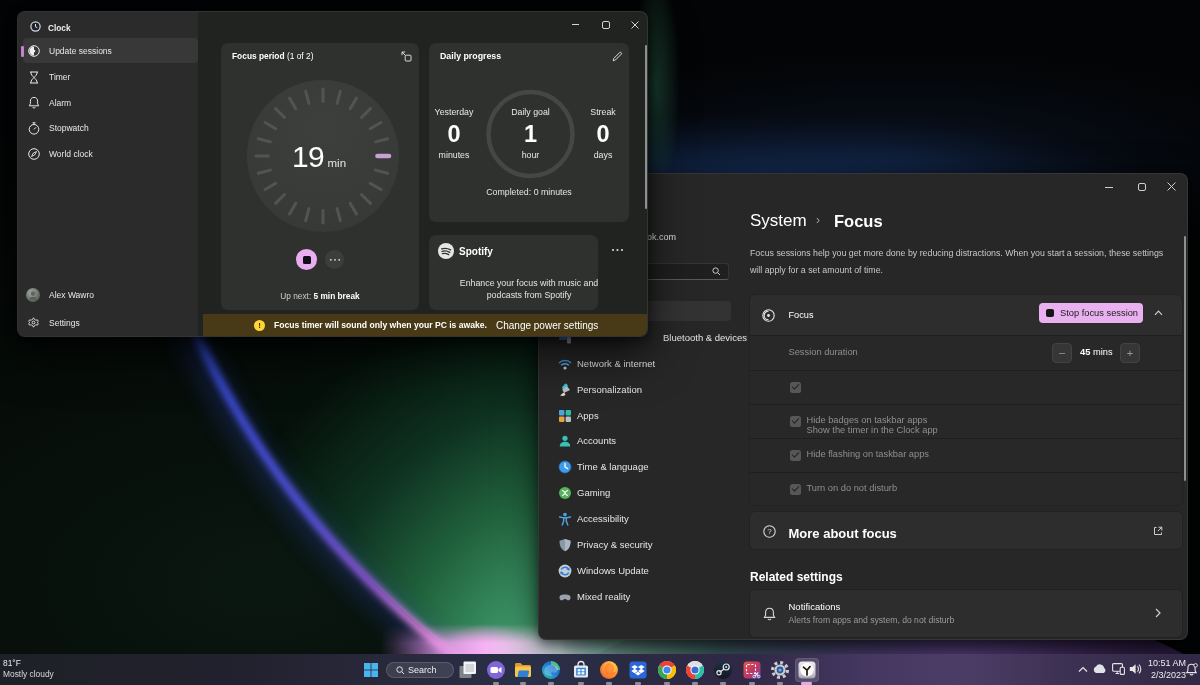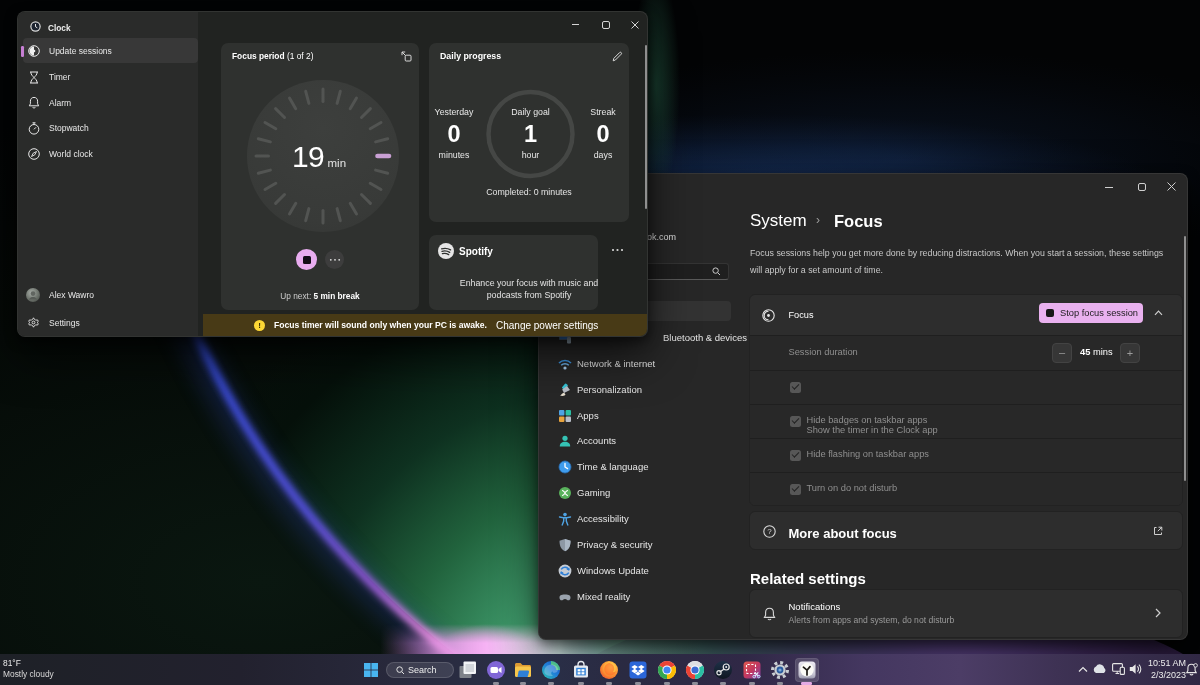--- a/index.html
+++ b/index.html
@@ -239,21 +239,21 @@
         <circle cx="6.5" cy="6.5" r="5.7" fill="none" stroke="#d9d9d9" stroke-width="1.1"></circle>
         <text x="6.5" y="9.3" font-size="8" fill="#d9d9d9" text-anchor="middle" font-family="Liberation Sans">?</text>
       </svg>
     <div class="ab" style="left:38.5px;top:14px;font-size:13px;color:#ffffff;font-weight:bold;">More about focus</div>
     <svg class="ab" style="left:403px;top:14px" width="10" height="10" viewBox="0 0 10 10">
         <path d="M3.5 1.5 H1.5 V8.5 H8.5 V6.5" fill="none" stroke="#cfcfcf" stroke-width="1"></path>
         <path d="M5.5 1.2 H8.8 V4.5 M8.8 1.2 L4.8 5.2" fill="none" stroke="#cfcfcf" stroke-width="1"></path>
       </svg>
   </div>
 
-  <div class="ab" style="left:211px;top:396px;font-size:15px;font-weight:bold;color:#ffffff;">Related settings</div>
+  <div class="ab" style="left:211px;top:396px;font-size:12px;font-weight:bold;color:#ffffff;">Related settings</div>
   <div class="ab" style="left:210px;top:415px;width:434px;height:49px;background:#2d2d2d;border:1px solid #222222;border-radius:6px;">
     <svg class="ab" style="left:13px;top:17px" width="13" height="14" viewBox="0 0 13 14">
         <path d="M6.5 1.2 C4 1.2 2.6 3 2.6 5.4 L2.6 8.2 L1.4 10.4 L11.6 10.4 L10.4 8.2 L10.4 5.4 C10.4 3 9 1.2 6.5 1.2 Z" fill="none" stroke="#d9d9d9" stroke-width="1.1"></path>
         <path d="M5 12 A1.8 1.8 0 0 0 8 12" fill="none" stroke="#d9d9d9" stroke-width="1.1"></path>
       </svg>
     <div class="ab" style="left:38.5px;top:11px;font-size:9.5px;color:#ffffff;">Notifications</div>
     <div class="ab" style="left:38.5px;top:25px;font-size:8.6px;color:#9a9a9a;">Alerts from apps and system, do not disturb</div>
     <svg class="ab" style="left:405px;top:18px" width="6" height="10" viewBox="0 0 6 10">
         <path d="M1 1 L5 5 L1 9" fill="none" stroke="#cfcfcf" stroke-width="1.2"></path>
       </svg>

